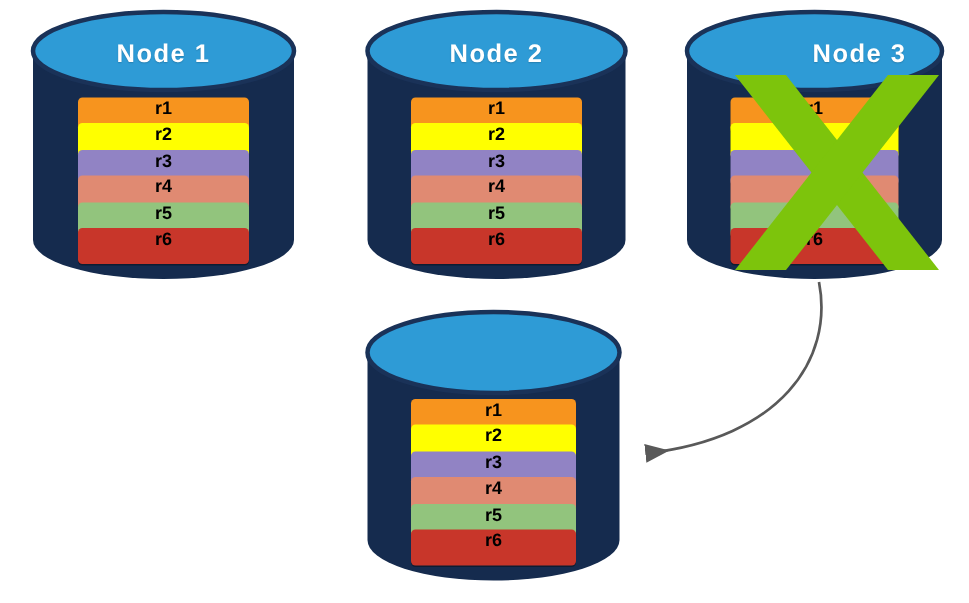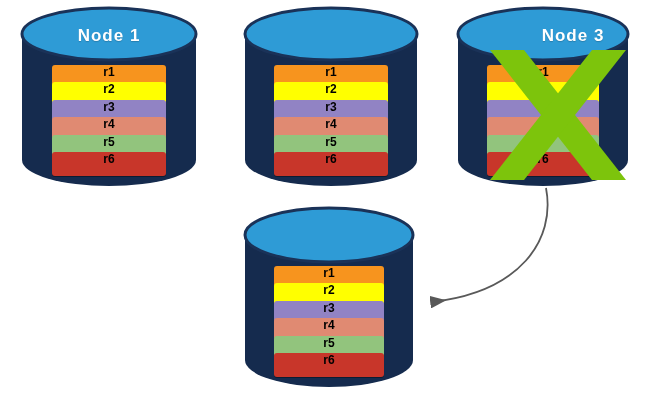--- a/index.html
+++ b/index.html
@@ -88,20 +88,21 @@
       <div class="row" style="left: 30px; right: 30px; top: 70px; background: rgb(146, 196, 125);">r5</div>
       <div class="row" style="left: 30px; right: 30px; top: 87px; background: rgb(200, 54, 42);">r6</div>
     </div>
 </div>
 
 <div class="node" id="node-2" style="left:245px; top:8px; width:172px; height:178px;">
   <svg class="cyl-svg" width="172" height="178" viewBox="0 0 172 178">
     <path d="M0,26 L0,152 A86,26 0 0 0 172,152 L172,26 Z" fill="#152B4E"></path>
     <ellipse cx="86" cy="26" rx="86" ry="26" fill="#2E9BD6" stroke="#1A3258" stroke-width="3"></ellipse>
   </svg>
+  <div class="node-title" style="top:19px;">Node  2</div>
   <div class="rows" style="top: 57px; height: 104.4px;">
       <div class="row" style="left: 29px; right: 29px; top: 0px; background: rgb(247, 148, 30);">r1</div>
       <div class="row" style="left: 29px; right: 29px; top: 17px; background: rgb(255, 255, 0);">r2</div>
       <div class="row" style="left: 29px; right: 29px; top: 35px; background: rgb(145, 131, 196);">r3</div>
       <div class="row" style="left: 29px; right: 29px; top: 52px; background: rgb(224, 138, 114);">r4</div>
       <div class="row" style="left: 29px; right: 29px; top: 70px; background: rgb(146, 196, 125);">r5</div>
       <div class="row" style="left: 29px; right: 29px; top: 87px; background: rgb(200, 54, 42);">r6</div>
     </div>
 </div>
 

